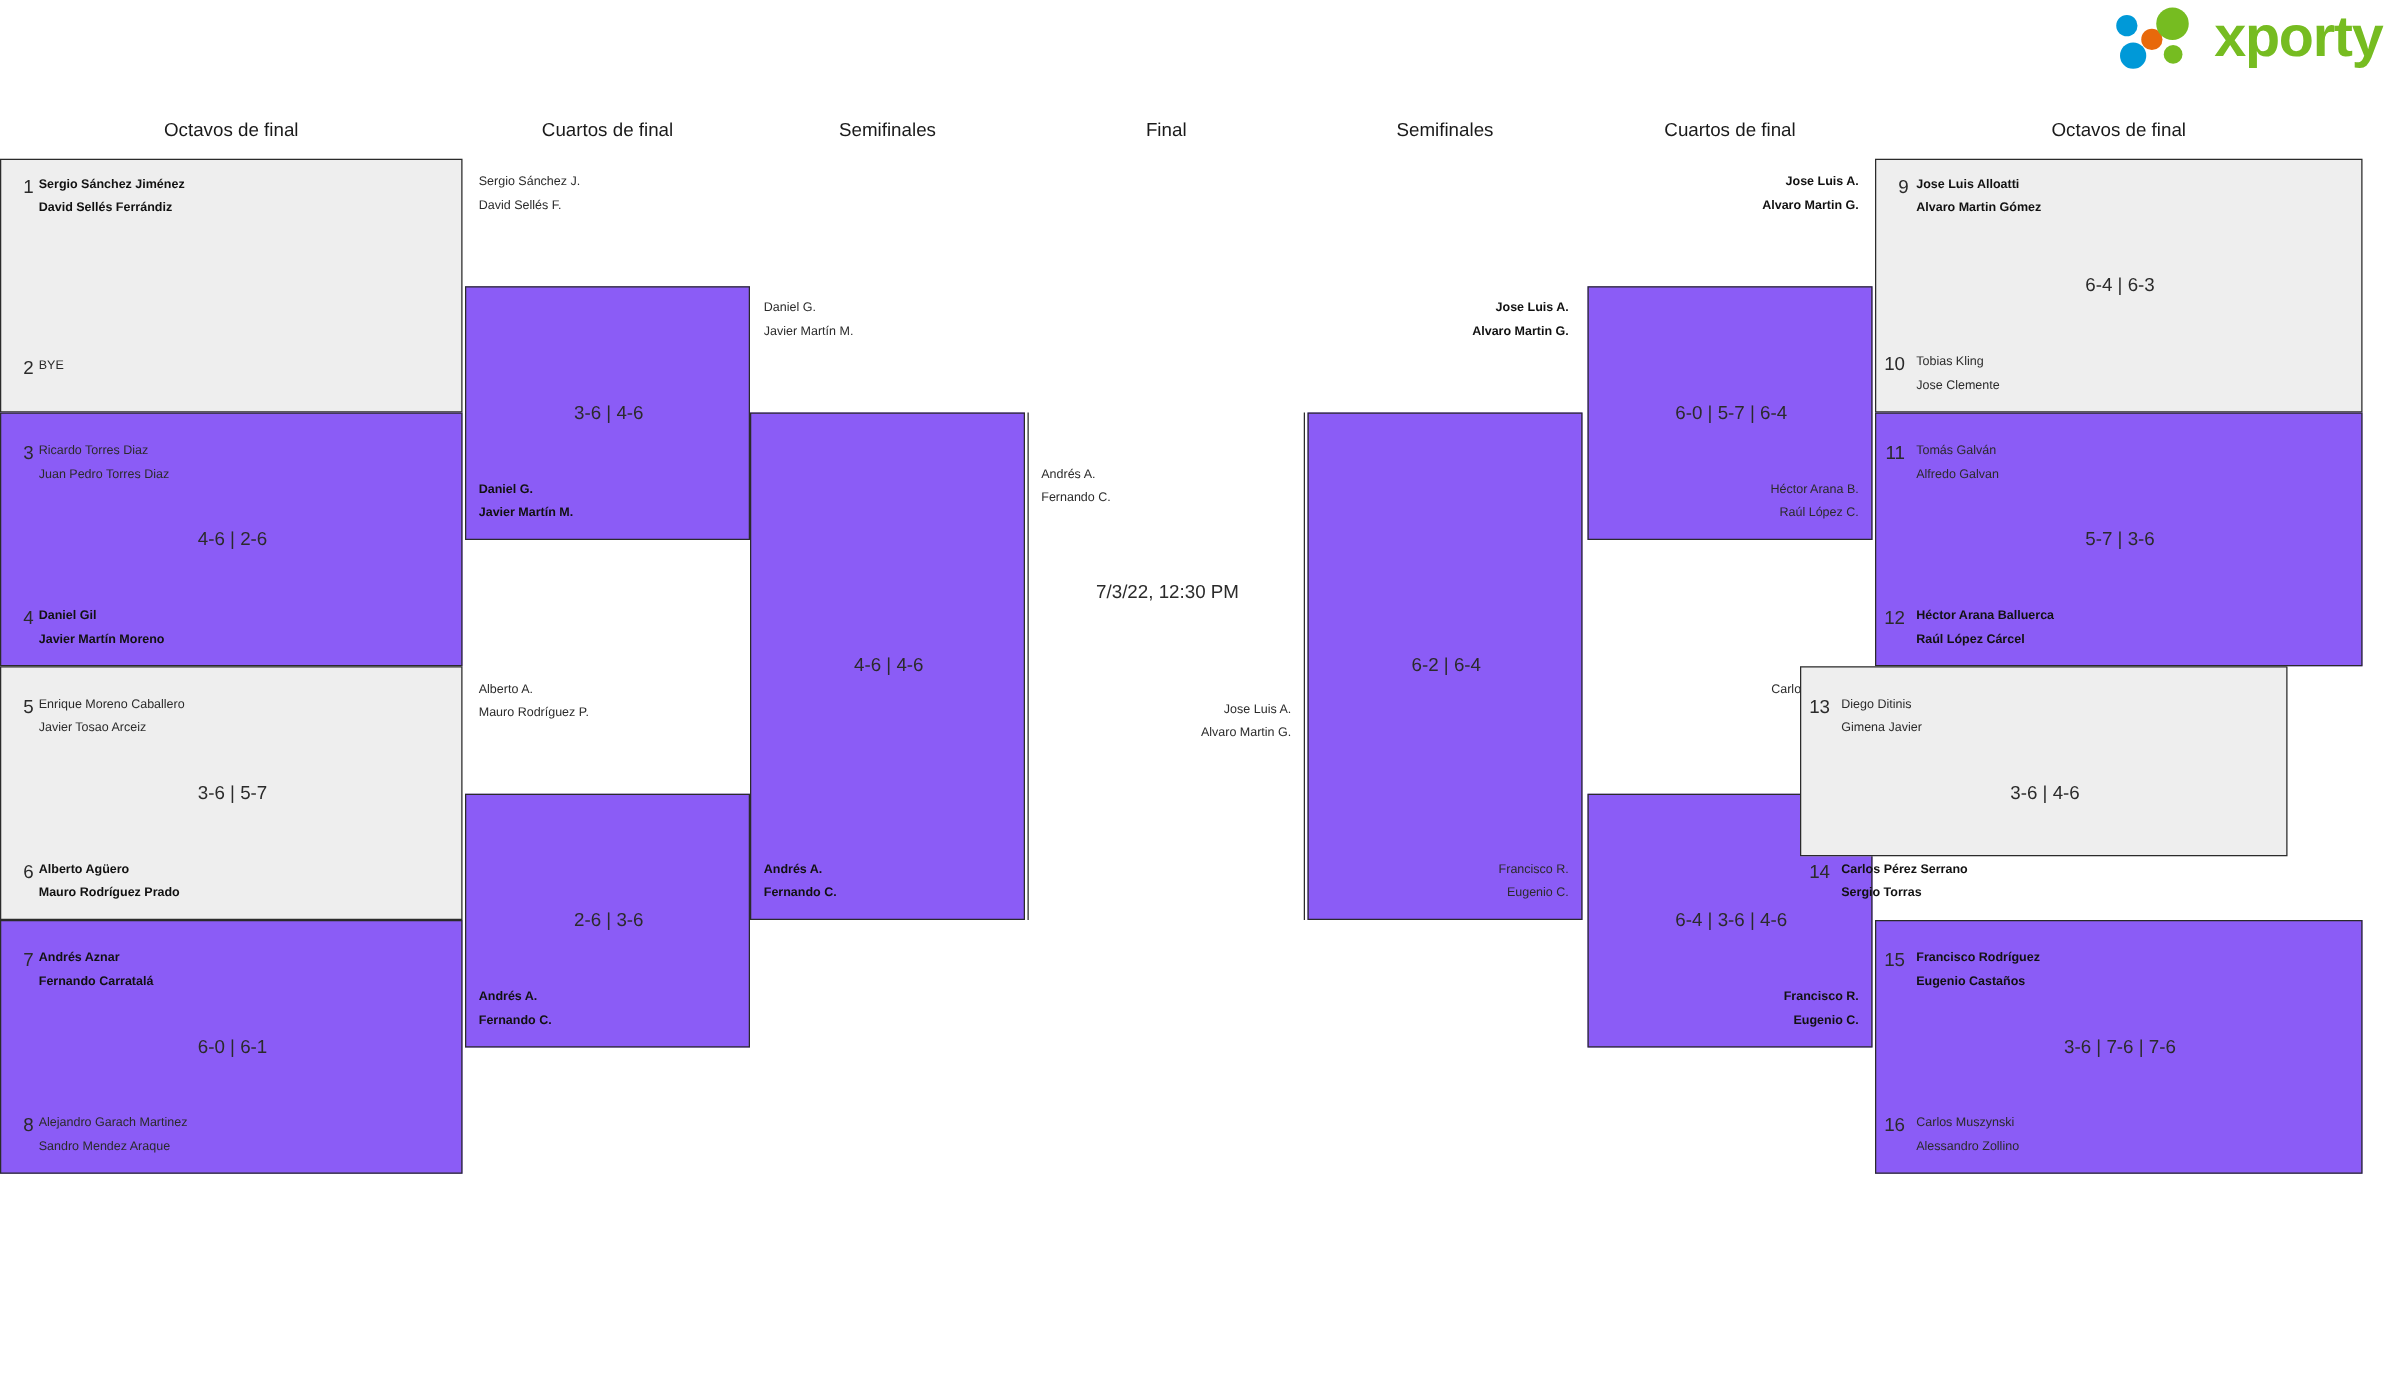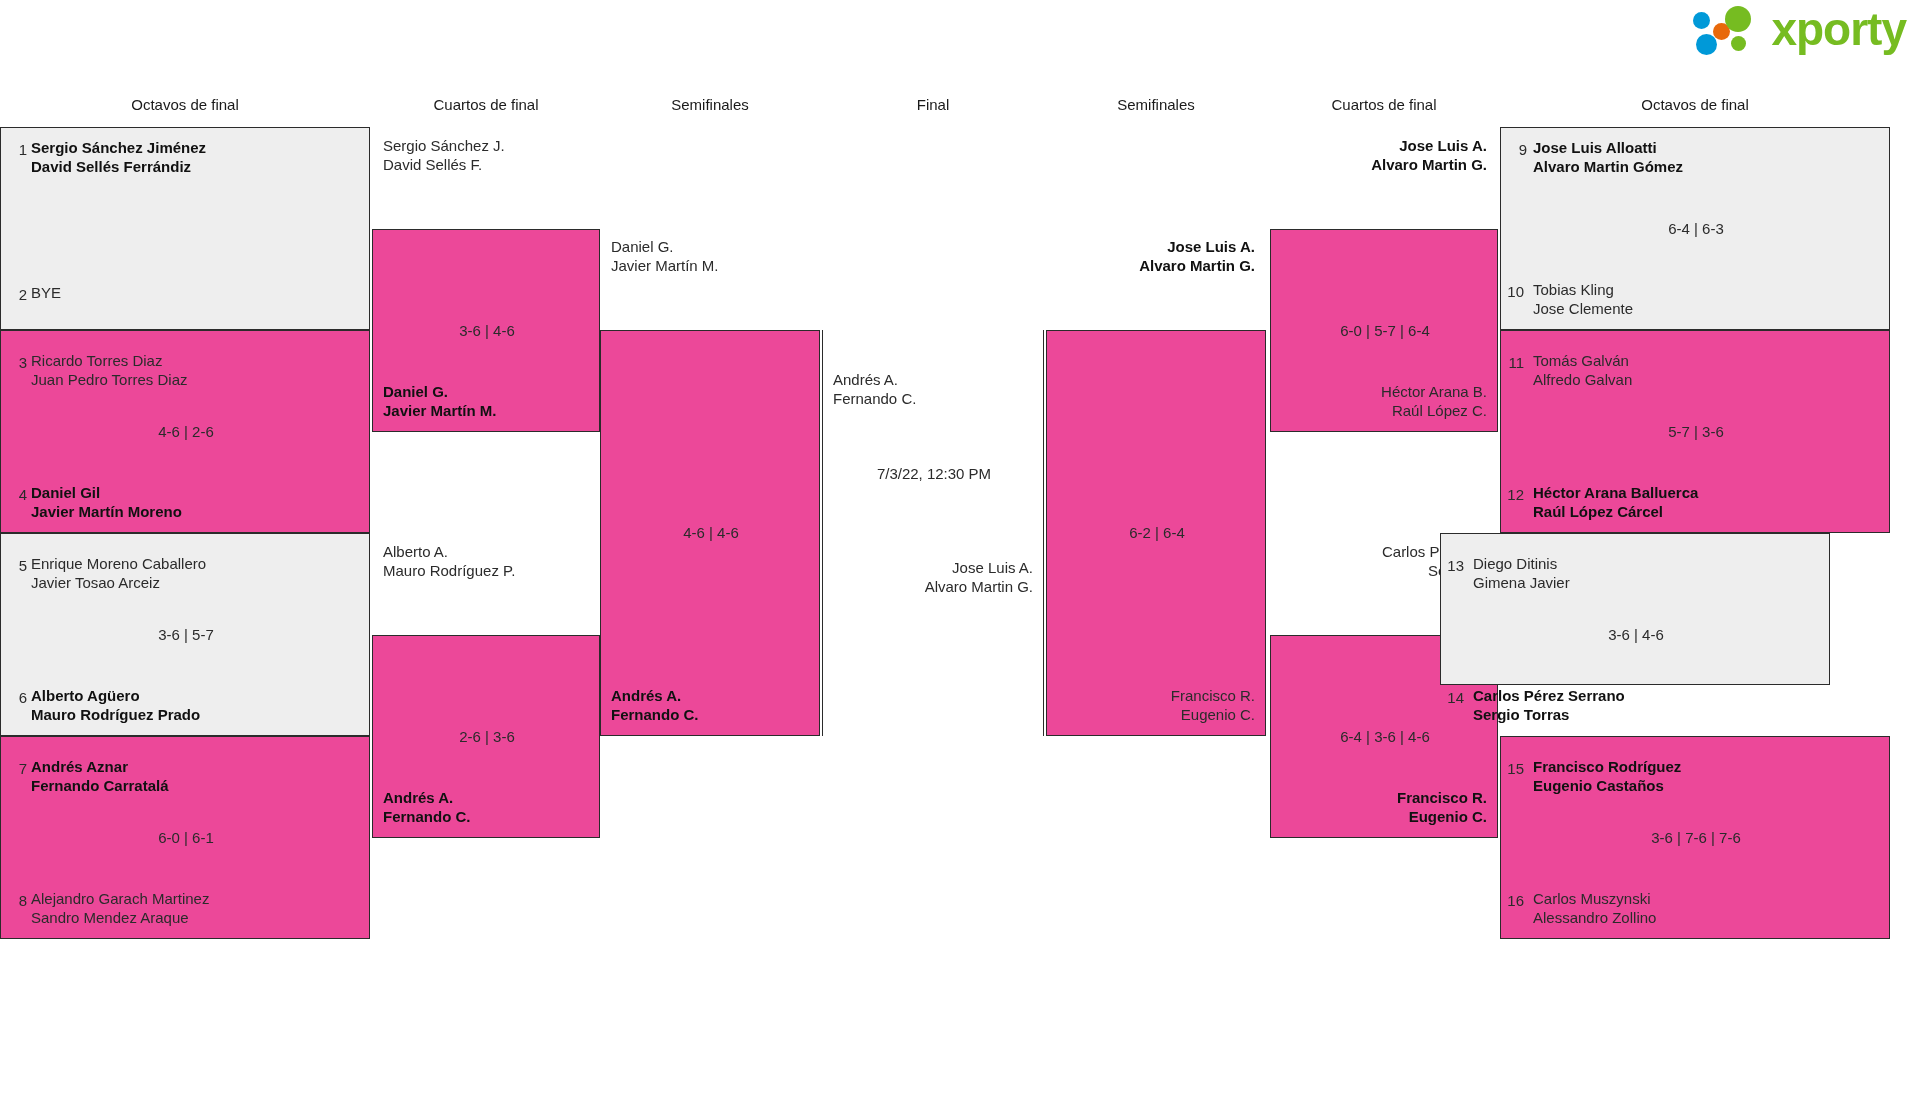--- a/index.html
+++ b/index.html
@@ -22,34 +22,34 @@
   .dot { position: absolute; border-radius: 50%; }
   .logo-word { font-size: 46px; font-weight: bold; color: #76bc21; letter-spacing: -1px; line-height: 46px; }
 
   
   .round-hdr {
     position: absolute; top: 96px; font-size: 15px; color: #1a1a1a;
     text-align: center; white-space: nowrap;
   }
 
   
-  .box { position: absolute; border: 1px solid #2b2b2b; background: #ec4899; }
+  .box { position: absolute; border: 1px solid #2b2b2b; background: #8b5cf6; }
   .box.shaded { background: #eeeeee; }
   .box.noborder { border: none; background: transparent; }
 
   
   .seed {
     position: absolute; left: 6px; font-size: 15px; color: #2b2b2b;
     line-height: 17px; width: 20px; text-align: right;
   }
   .seed.two { left: 3px; }
 
   
   .team {
-    position: absolute; font-size: 15px; line-height: 19px;
+    position: absolute; font-size: 10px; line-height: 19px;
     color: #2b2b2b; white-space: nowrap;
   }
   .team.bold { font-weight: bold; color: #111111; }
   .team.r { text-align: right; }
 
   
   .score {
     position: absolute; font-size: 15px; color: #2b2b2b;
     white-space: nowrap; text-align: center;
   }

